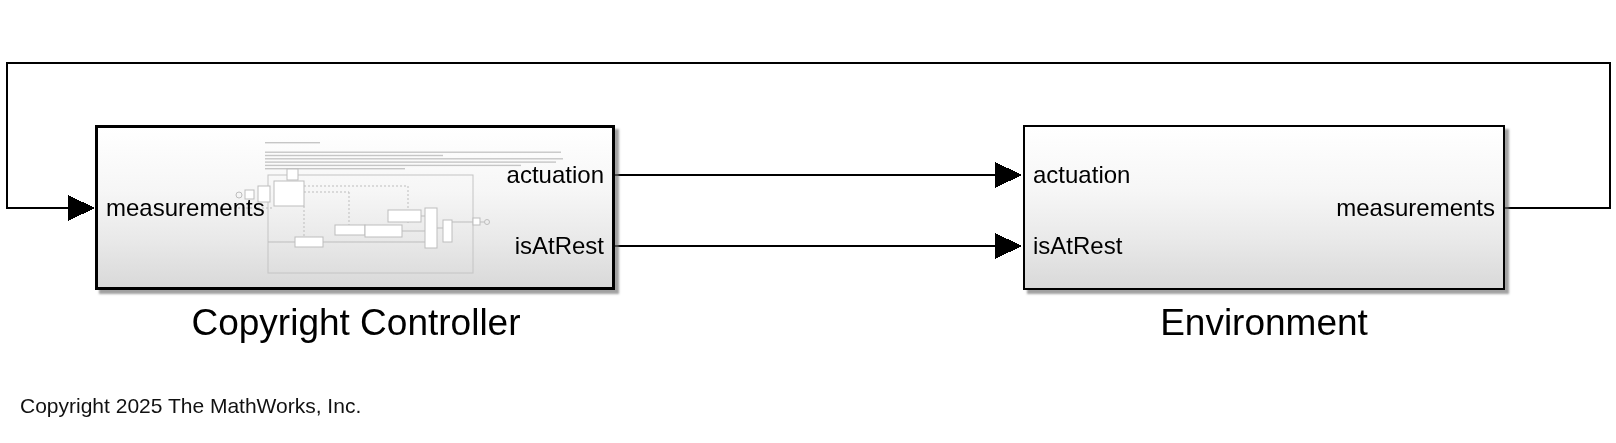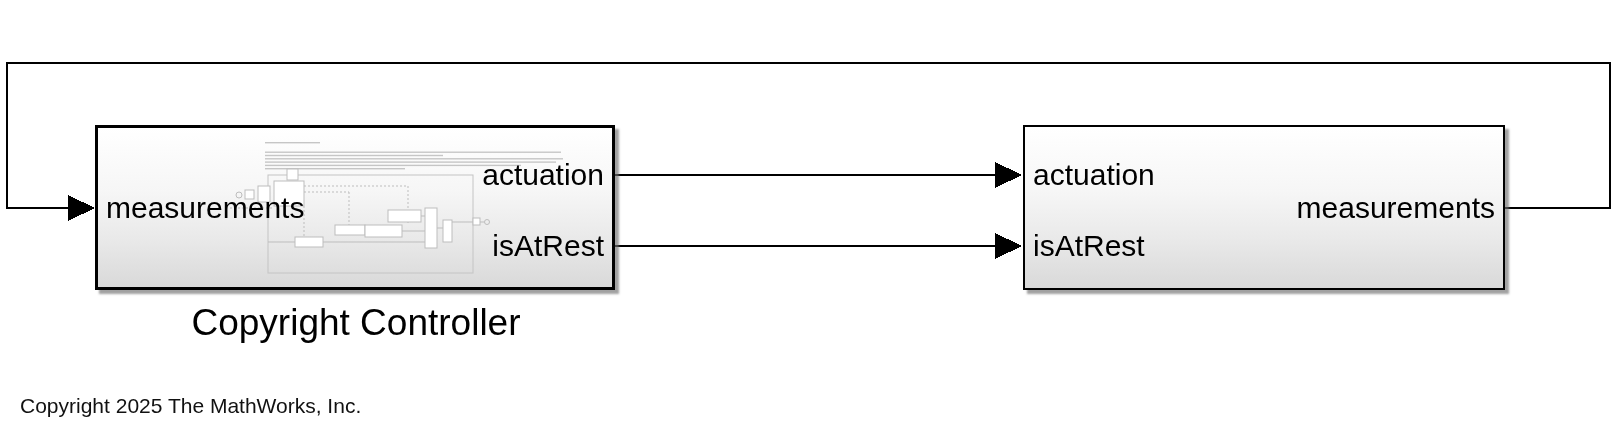--- a/index.html
+++ b/index.html
@@ -16,21 +16,21 @@
   .block{
     position:absolute;
     box-sizing:border-box;
     background:linear-gradient(to bottom,#ffffff 0%,#f6f6f6 40%,#e9e9e9 70%,#d9d9d9 100%);
     border:3px solid #000;
     box-shadow:4px 4px 2px rgba(110,110,110,0.65);
   }
   .block.thin{border-width:2px;}
   .portlabel{
     position:absolute;
-    font-size:30px;
+    font-size:24px;
     color:#000;
     white-space:nowrap;
     transform:translateY(-50%);
     line-height:1;
   }
   .blockname{
     position:absolute;
     font-size:37px;
     color:#000;
     white-space:nowrap;
@@ -124,16 +124,17 @@
     <span class="portlabel" style="right:8px;top:118px;">isAtRest</span>
   </div>
 
   <div class="block thin" style="left:1023px;top:125px;width:482px;height:165px;">
     <span class="portlabel" style="left:8px;top:48px;">actuation</span>
     <span class="portlabel" style="left:8px;top:119px;">isAtRest</span>
     <span class="portlabel" style="right:8px;top:81px;">measurements</span>
   </div>
 
   <div class="blockname" style="left:356px;top:304px;">Copyright Controller</div>
+  <div class="blockname" style="left:1264px;top:304px;">Environment</div>
 
   <div class="copyright">Copyright 2025 The MathWorks, Inc.</div>
 
 </div>
 
 </body></html>

